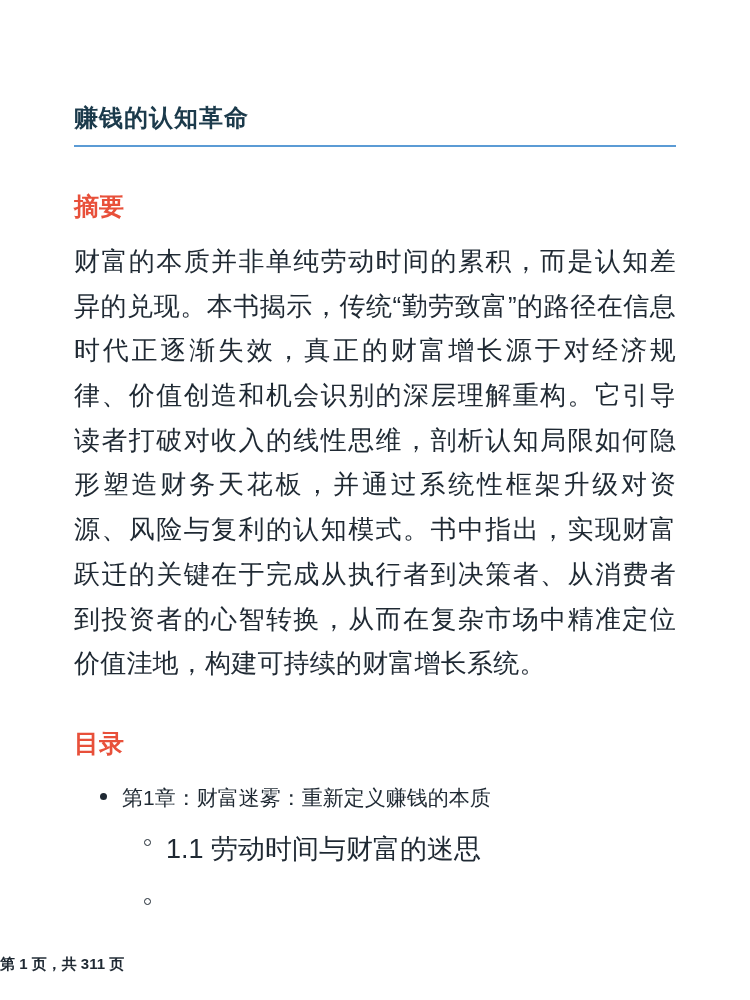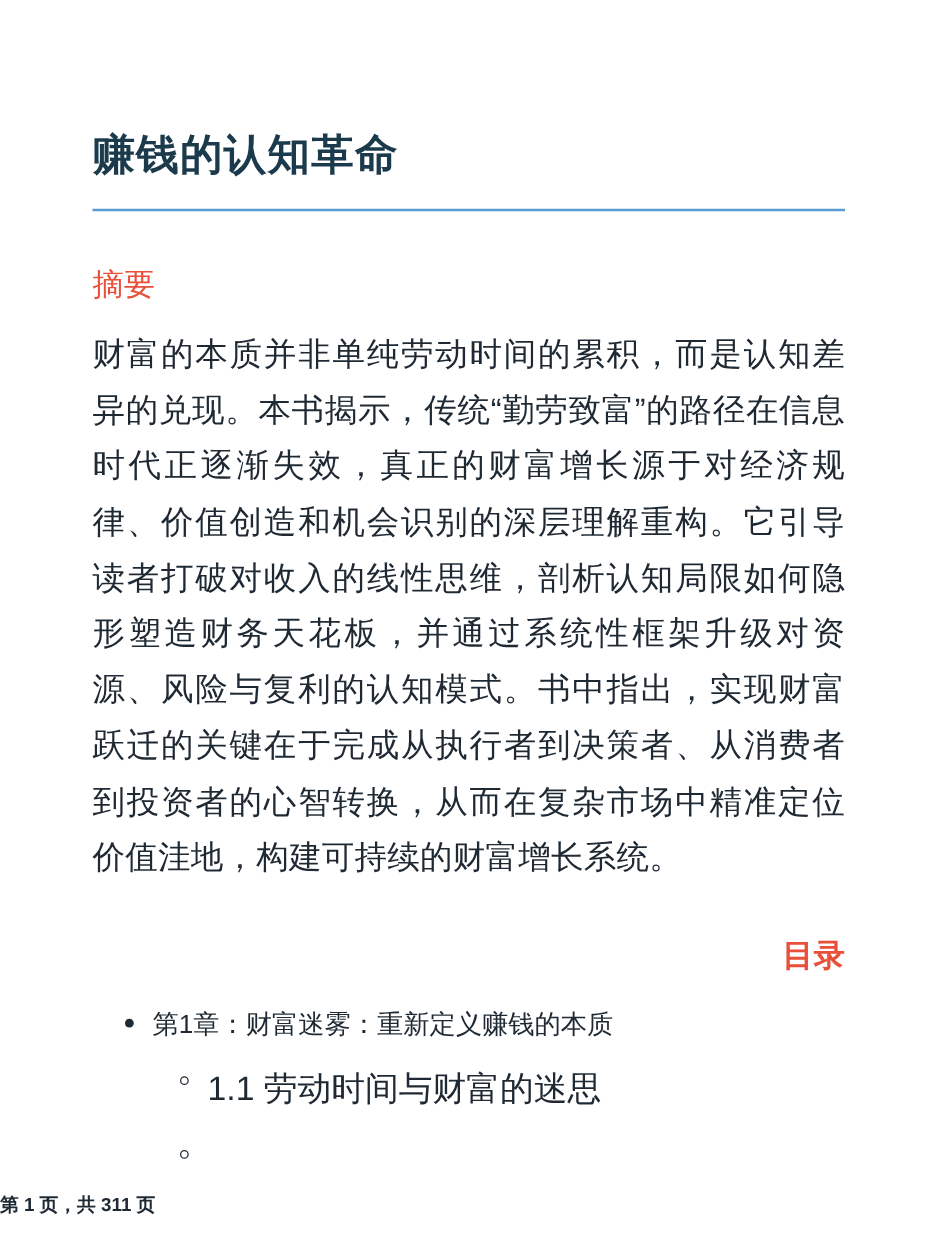--- a/index.html
+++ b/index.html
@@ -15,55 +15,54 @@
     overflow: hidden;
   }
   .page {
     position: relative;
     width: 750px;
     height: 1000px;
     box-sizing: border-box;
     padding: 104px 74px 0 74px;
   }
   .doc-title {
-    font-size: 34px;
+    font-size: 24px;
     font-weight: bold;
     color: #1b3a4b;
     letter-spacing: 1px;
-    margin: 0 0 22px 0;
+    margin: 0 0 12px 0;
     line-height: 1.2;
   }
   .title-rule {
     height: 2px;
     background: #5b9bd5;
     width: 100%;
     margin: 0 0 44px 0;
   }
   .section-heading {
     font-size: 25px;
-    font-weight: normal;
+    font-weight: bold;
     color: #e8503a;
     margin: 0 0 18px 0;
     line-height: 1.2;
   }
   .abstract-body {
     font-size: 26px;
     line-height: 1.72;
     color: #1f2933;
     text-align: justify;
     margin: 4px 0 42px 0;
     letter-spacing: 0.2px;
   }
   .toc-heading {
     font-size: 25px;
     font-weight: bold;
     color: #e8503a;
     margin: 0 0 24px 0;
     line-height: 1.2;
-    text-align: right;
   }
   ul.toc-list {
     list-style: none;
     margin: 0;
     padding: 0;
   }
   li.toc-chapter {
     position: relative;
     font-size: 21px;
     line-height: 1.5;

